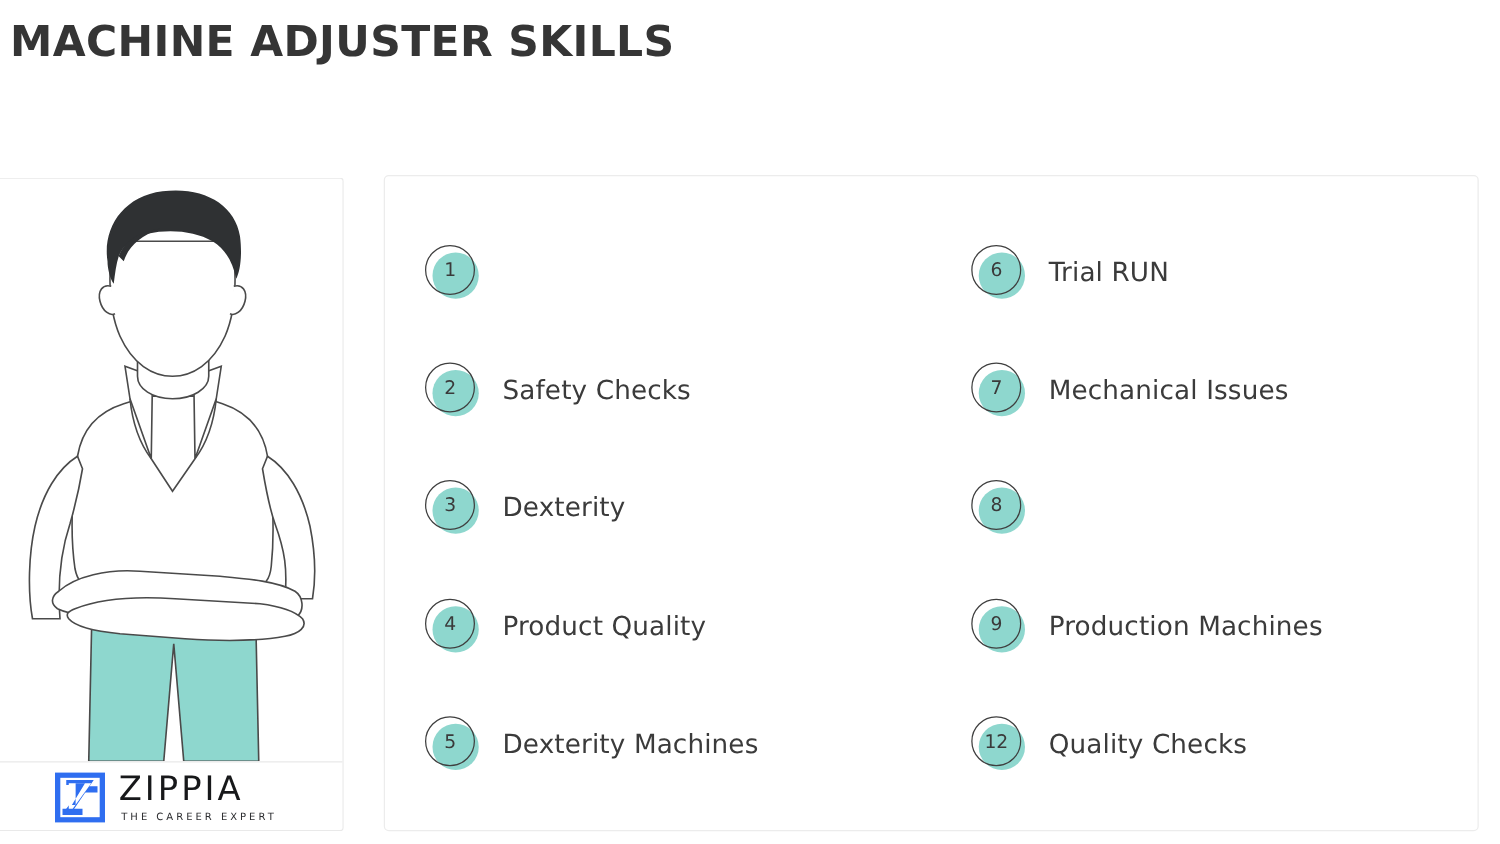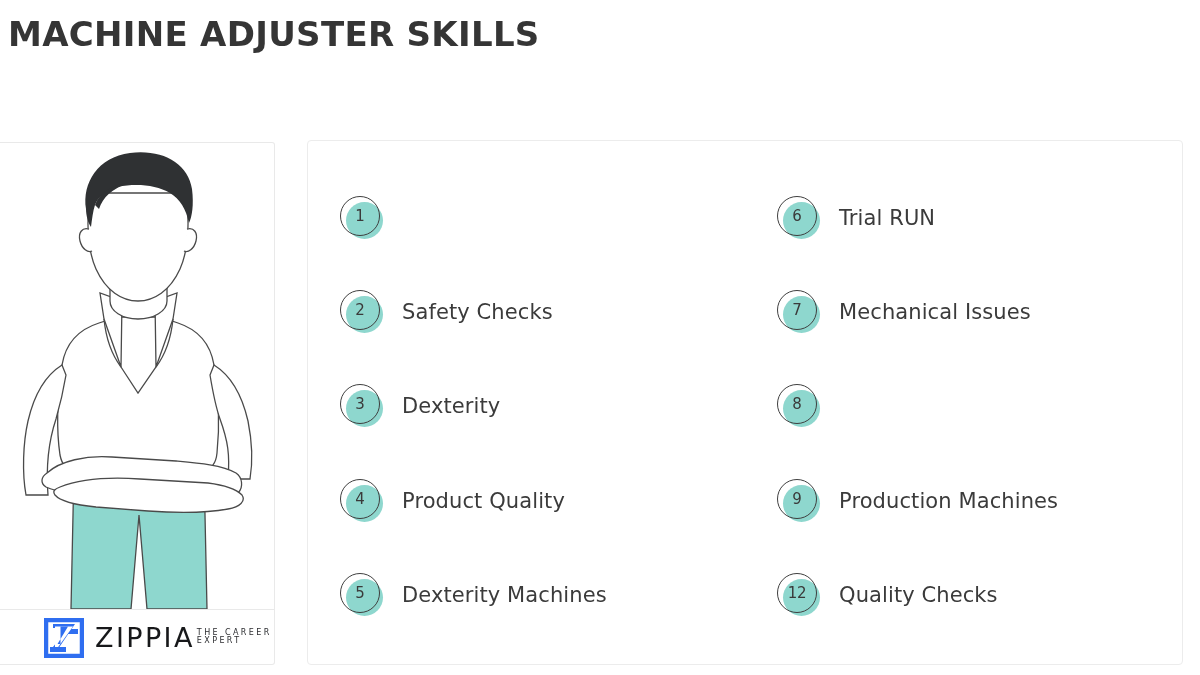--- a/index.html
+++ b/index.html
@@ -75,21 +75,21 @@
     box-sizing: border-box;
   }
   .logo-mark {
     width: 40px;
     height: 40px;
     flex: 0 0 auto;
     margin-right: 11px;
   }
   .logo-text-block {
     display: flex;
-    flex-direction: row;
+    flex-direction: column;
     justify-content: space-between;
     line-height: 1;
   }
   .logo-wordmark {
     font-family: "DejaVu Sans", sans-serif;
     font-size: 27px;
     font-weight: 400;
     letter-spacing: 2.4px;
     color: #17181a;
   }

